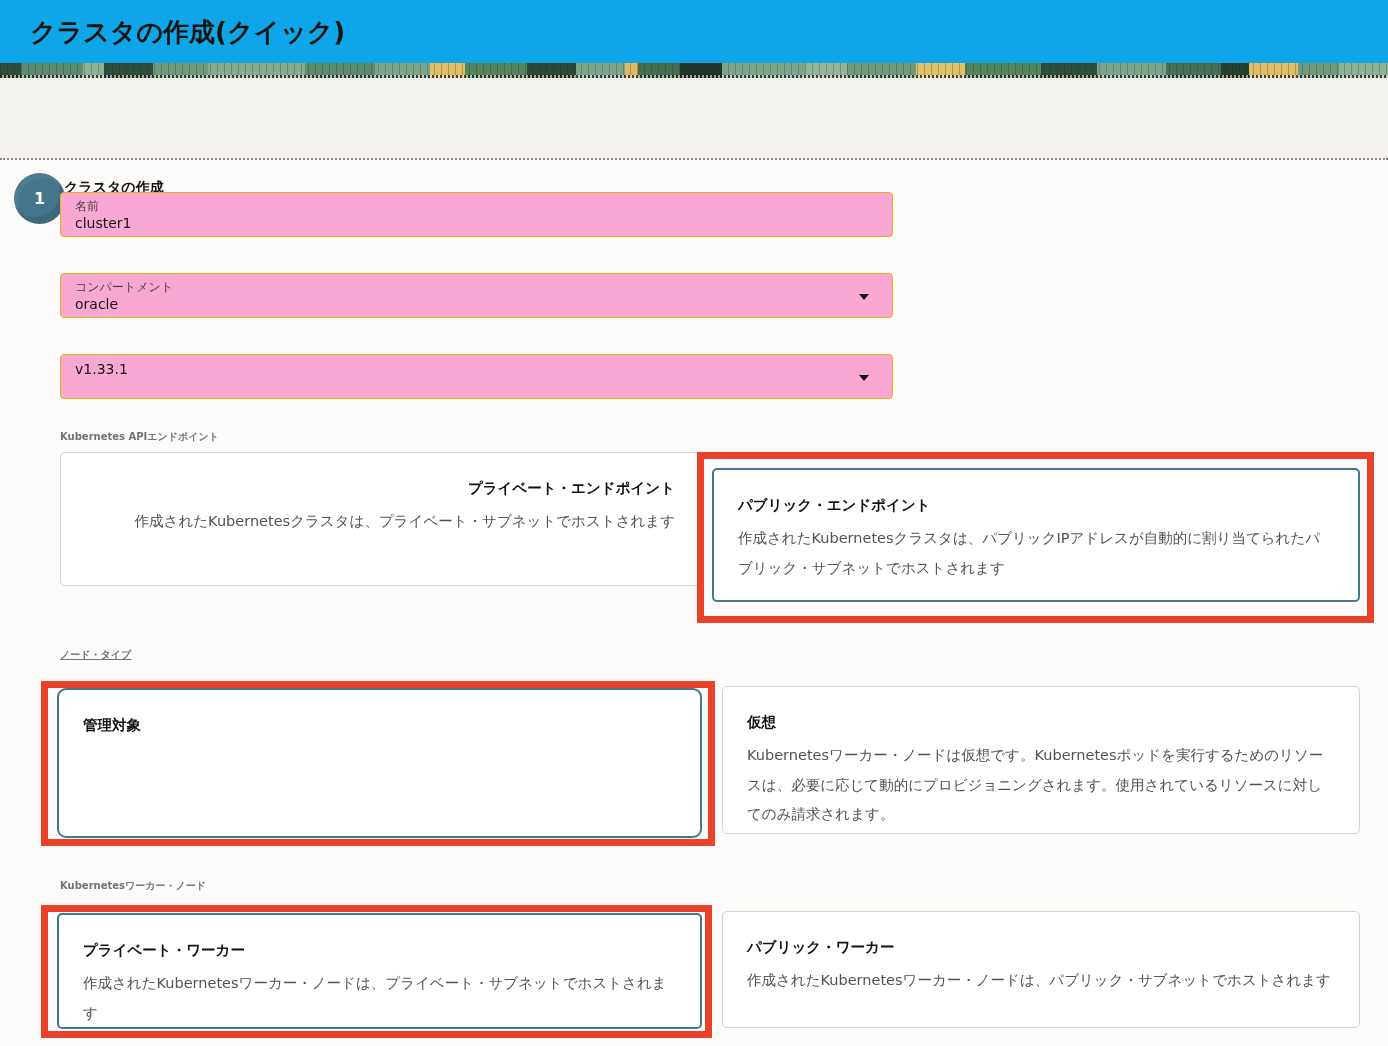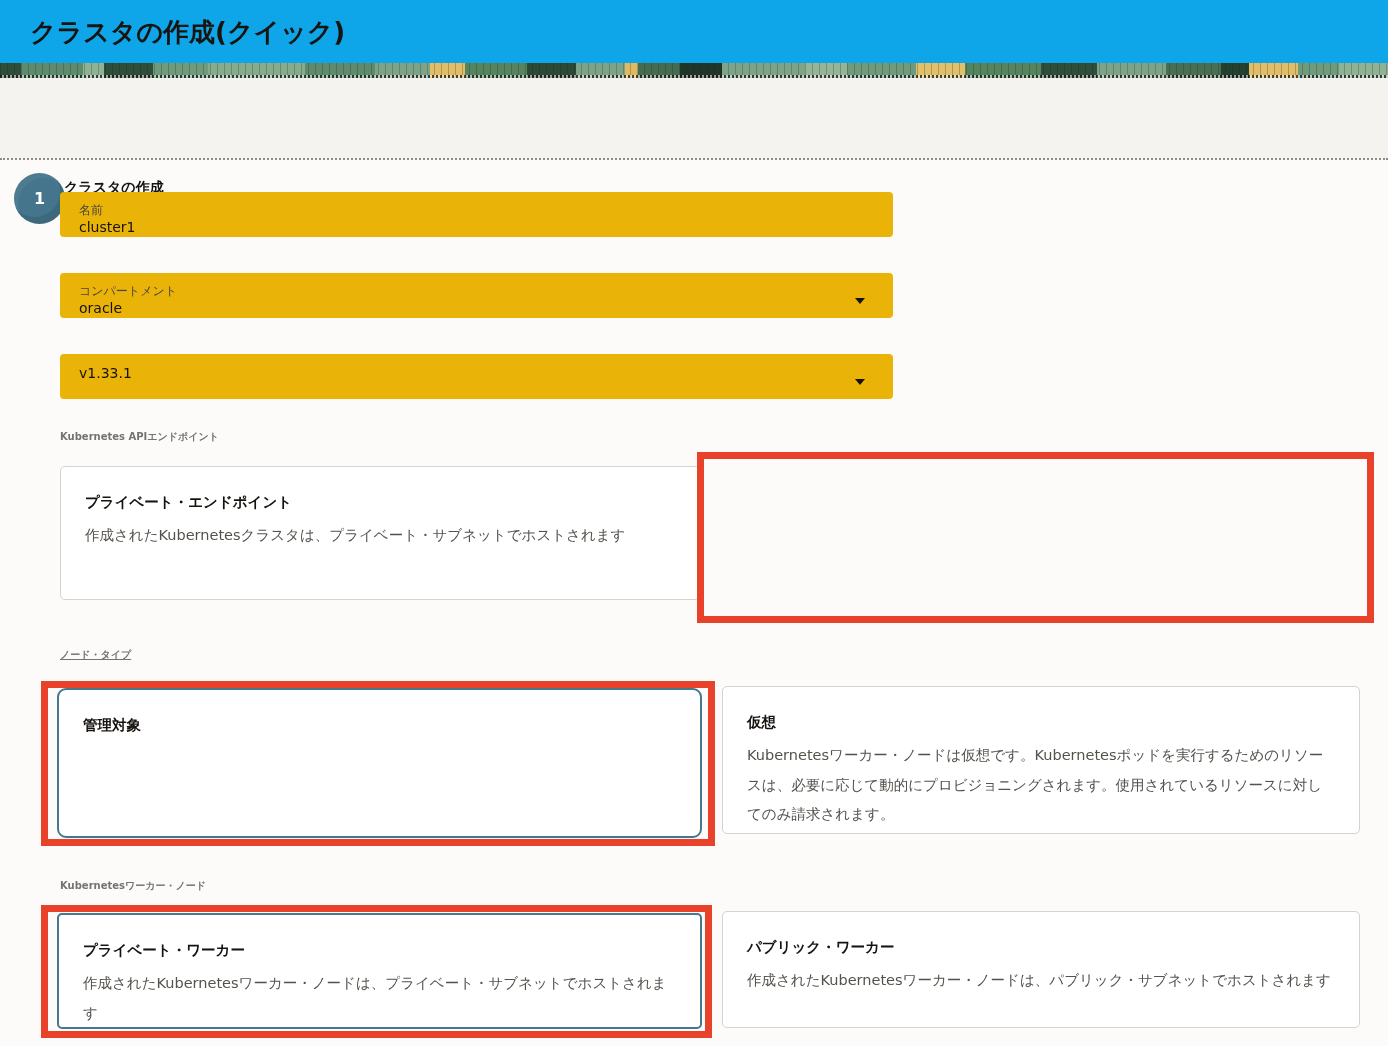--- a/index.html
+++ b/index.html
@@ -30,22 +30,22 @@
   .step-band { position:absolute; left:0; top:78px; width:100%; height:81px; background:#f5f3f0; }
   .dotted-sep { position:absolute; left:0; top:158px; width:100%; height:0; border-top:2px dotted #8f8b84; }
   .step-circle { position:absolute; left:14px; top:95px; width:51px; height:51px; border-radius:50%;
     background:var(--step-circle,#44758c); color:#fff; display:flex; align-items:center; justify-content:center;
     font-size:16px; font-weight:700;
     box-shadow: inset -5px -7px 0 rgba(0,0,0,.10), inset 4px 5px 0 rgba(255,255,255,.05); }
   .step-title { position:absolute; left:64px; top:101px; font-size:14px; font-weight:700; color:#16130f; }
   .step-subtitle { position:absolute; left:64px; top:122px; font-size:13px; color:#6b6661; }
 
   
-  .field { position:absolute; left:60px; width:833px; height:45px; background:#eab308;
-    border:5px solid #eab308; border-radius:4px; padding:5px 14px; cursor:text; }
+  .field { position:absolute; left:60px; width:833px; height:45px; background:#f9a8d4;
+    border:1px solid #eab308; border-radius:4px; padding:5px 14px; cursor:text; }
   .field .lbl { font-size:12px; color:#4a4540; line-height:16px; }
   .field .val { font-size:14px; color:#16130f; line-height:18px; }
   .field.select { cursor:pointer; }
   .chevron { position:absolute; right:23px; top:20px; width:0; height:0;
     border-left:5px solid transparent; border-right:5px solid transparent; border-top:6px solid #16130f; }
   .f-name { top:192px; }
   .f-comp { top:273px; }
   .f-ver  { top:354px; }
 
   
@@ -54,21 +54,21 @@
   .h-nt { top:648px;text-decoration:underline; }
   .h-wk { top:879px; }
 
   
   .card { position:absolute; background:#ffffff; border:1px solid #d6d2cd; border-radius:5px;
     padding:26px 24px 0 24px; cursor:pointer; }
   .card .card-title { font-size:14.5px; font-weight:700; color:#16130f; margin-bottom:9px; }
   .card .card-desc { font-size:14.5px; color:#55514c; line-height:2.05; }
   .card.selected { border:2px solid var(--selected-blue,#44788f); }
 
-  .c-ep-left  { left:60px;  top:466px; width:640px; height:134px; }
+  .c-ep-left  { left:60px;  top:452px; width:640px; height:134px;text-align:right; }
   .c-ep-right { left:712px; top:468px; width:648px; height:134px; }
   .c-nt-left  { left:57px;  top:688px; width:645px; height:150px;border-radius:9px; }
   .c-nt-right { left:722px; top:686px; width:638px; height:148px; }
   .c-wk-left  { left:57px;  top:913px; width:645px; height:116px; }
   .c-wk-right { left:722px; top:911px; width:638px; height:117px; }
 
   
   .annot { position:absolute; border:7px solid var(--highlight-red,#e8422b); pointer-events:none; z-index:5; }
   .a-ep { left:697px; top:452px; width:677px; height:171px; }
   .a-nt { left:41px;  top:681px; width:674px; height:165px; }
@@ -111,20 +111,24 @@
     <div class="chevron"></div>
   </div>
 
   <div class="sec-heading h-ep">Kubernetes APIエンドポイント</div>
 
   <div class="card c-ep-left">
     <div class="card-title">プライベート・エンドポイント</div>
     <div class="card-desc">作成されたKubernetesクラスタは、プライベート・サブネットでホストされます</div>
   </div>
 
+  <div class="card selected c-ep-right">
+    <div class="card-title">パブリック・エンドポイント</div>
+    <div class="card-desc">作成されたKubernetesクラスタは、パブリックIPアドレスが自動的に割り当てられたパブリック・サブネットでホストされます</div>
+  </div>
   <div class="annot a-ep"></div>
 
   <div class="sec-heading h-nt">ノード・タイプ</div>
 
   <div class="card selected c-nt-left">
     <div class="card-title">管理対象</div>
   </div>
   <div class="annot a-nt"></div>
 
   <div class="card c-nt-right">

